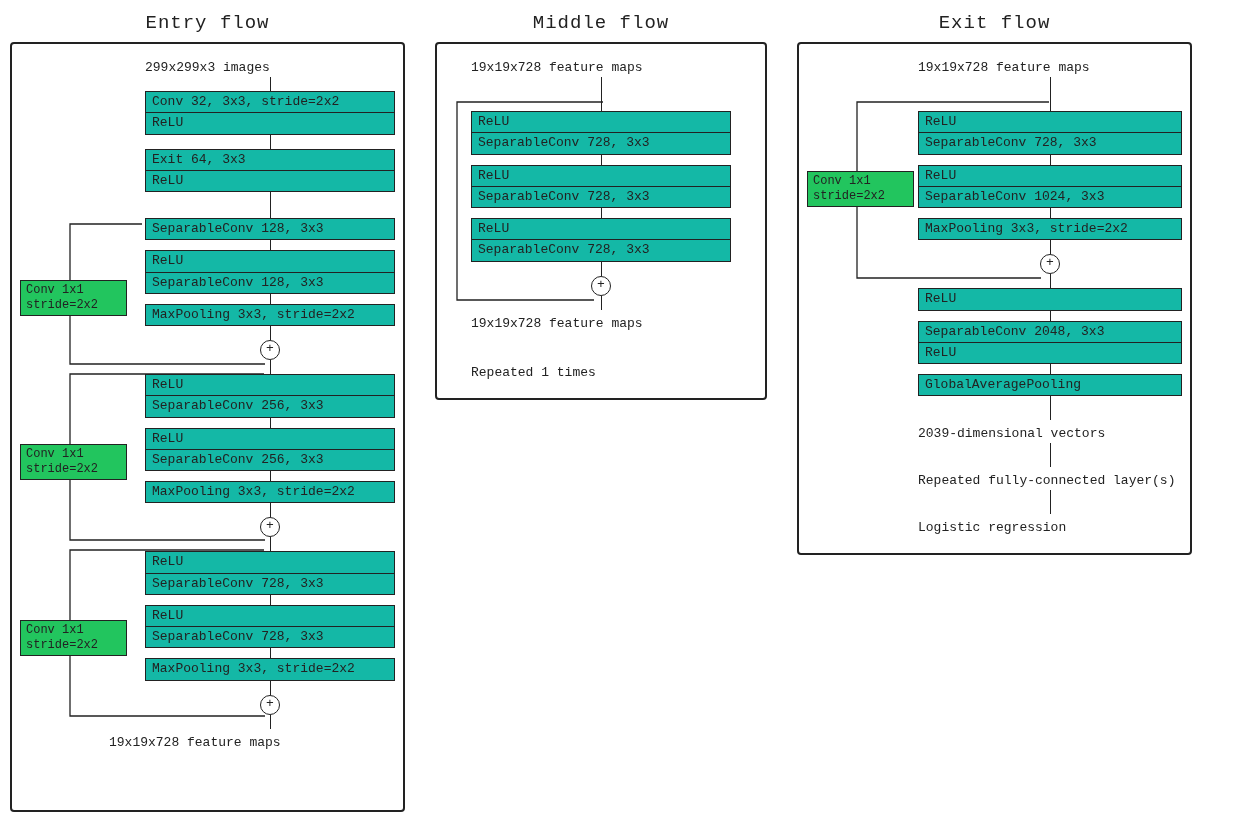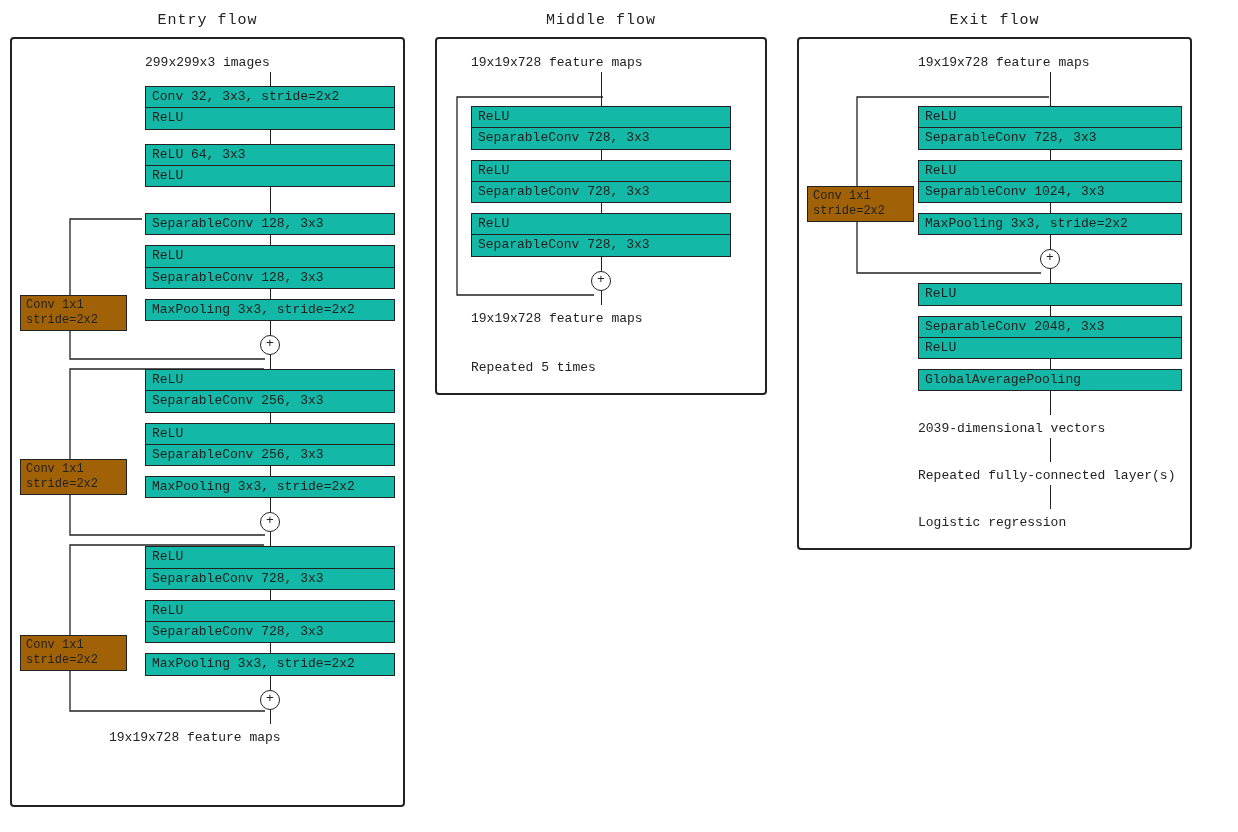--- a/index.html
+++ b/index.html
@@ -12,21 +12,21 @@
   }
   .wrap{
     width:1215px;
     position:relative;
     display:flex;
     align-items:flex-start;
     gap:30px;
   }
   .col{display:flex;flex-direction:column;align-items:center;}
   h2.flow-title{
-    font-size:15px;
+    font-size:19px;
     font-weight:400;
     letter-spacing:1px;
     margin:0 0 8px;
     font-family:"Courier New",Courier,monospace;
   }
   .panel{
     border:2px solid #222;
     border-radius:4px;
     padding:10px 8px 16px;
     position:relative;
@@ -58,24 +58,23 @@
   }
 
   
   .side{
     position:absolute;
     left:8px;
     width:95px;
     border:1px solid #222;
     padding:2px 5px;
     font-size:12px;
-    background:#a16207;
+    background:#22c55e;
     line-height:1.25;
     z-index:3;
-    margin-top:20px;
   }
   
   .skip-svg{position:absolute;left:0;top:0;overflow:visible;pointer-events:none;z-index:1;}
 </style>
 </head>
 <body>
 
 <div class="wrap">
 
   <div class="col entry">
@@ -104,21 +103,21 @@
         <span>stride=2x2</span>
       </div>
 
       <div class="stack">
         <div class="txt-center">299x299x3 images</div>
         <div class="vconn"></div>
 
         <div class="box">Conv 32, 3x3, stride=2x2</div>
         <div class="box">ReLU</div>
         <div class="vconn"></div>
-        <div class="box">ReLU 64, 3x3</div>
+        <div class="box">Exit 64, 3x3</div>
         <div class="box">ReLU</div>
 
         <div class="vconn" style="height:26px"></div>
 
         <div class="box">SeparableConv 128, 3x3</div>
         <div class="vconn" style="height:10px"></div>
         <div class="box">ReLU</div>
         <div class="box">SeparableConv 128, 3x3</div>
         <div class="vconn" style="height:10px"></div>
         <div class="box">MaxPooling 3x3, stride=2x2</div>
@@ -167,21 +166,21 @@
         <div class="box">ReLU</div>
         <div class="box">SeparableConv 728, 3x3</div>
         <div class="vconn" style="height:10px"></div>
         <div class="box">ReLU</div>
         <div class="box">SeparableConv 728, 3x3</div>
         <div class="vconn"></div>
         <div class="plus">+</div>
         <div class="vconn"></div>
         <div class="txt-center">19x19x728 feature maps</div>
         <div style="height:26px"></div>
-        <div class="txt-center">Repeated 5 times</div>
+        <div class="txt-center">Repeated 1 times</div>
       </div>
     </div>
   </div>
 
   <div class="col exit">
     <h2 class="flow-title">Exit flow</h2>
     <div class="panel">
       <svg class="skip-svg" width="395" height="650">
         <path d="M250,58 H 58 V 234 H 242" stroke="#222" fill="none" stroke-width="1.3"></path>
       </svg>

